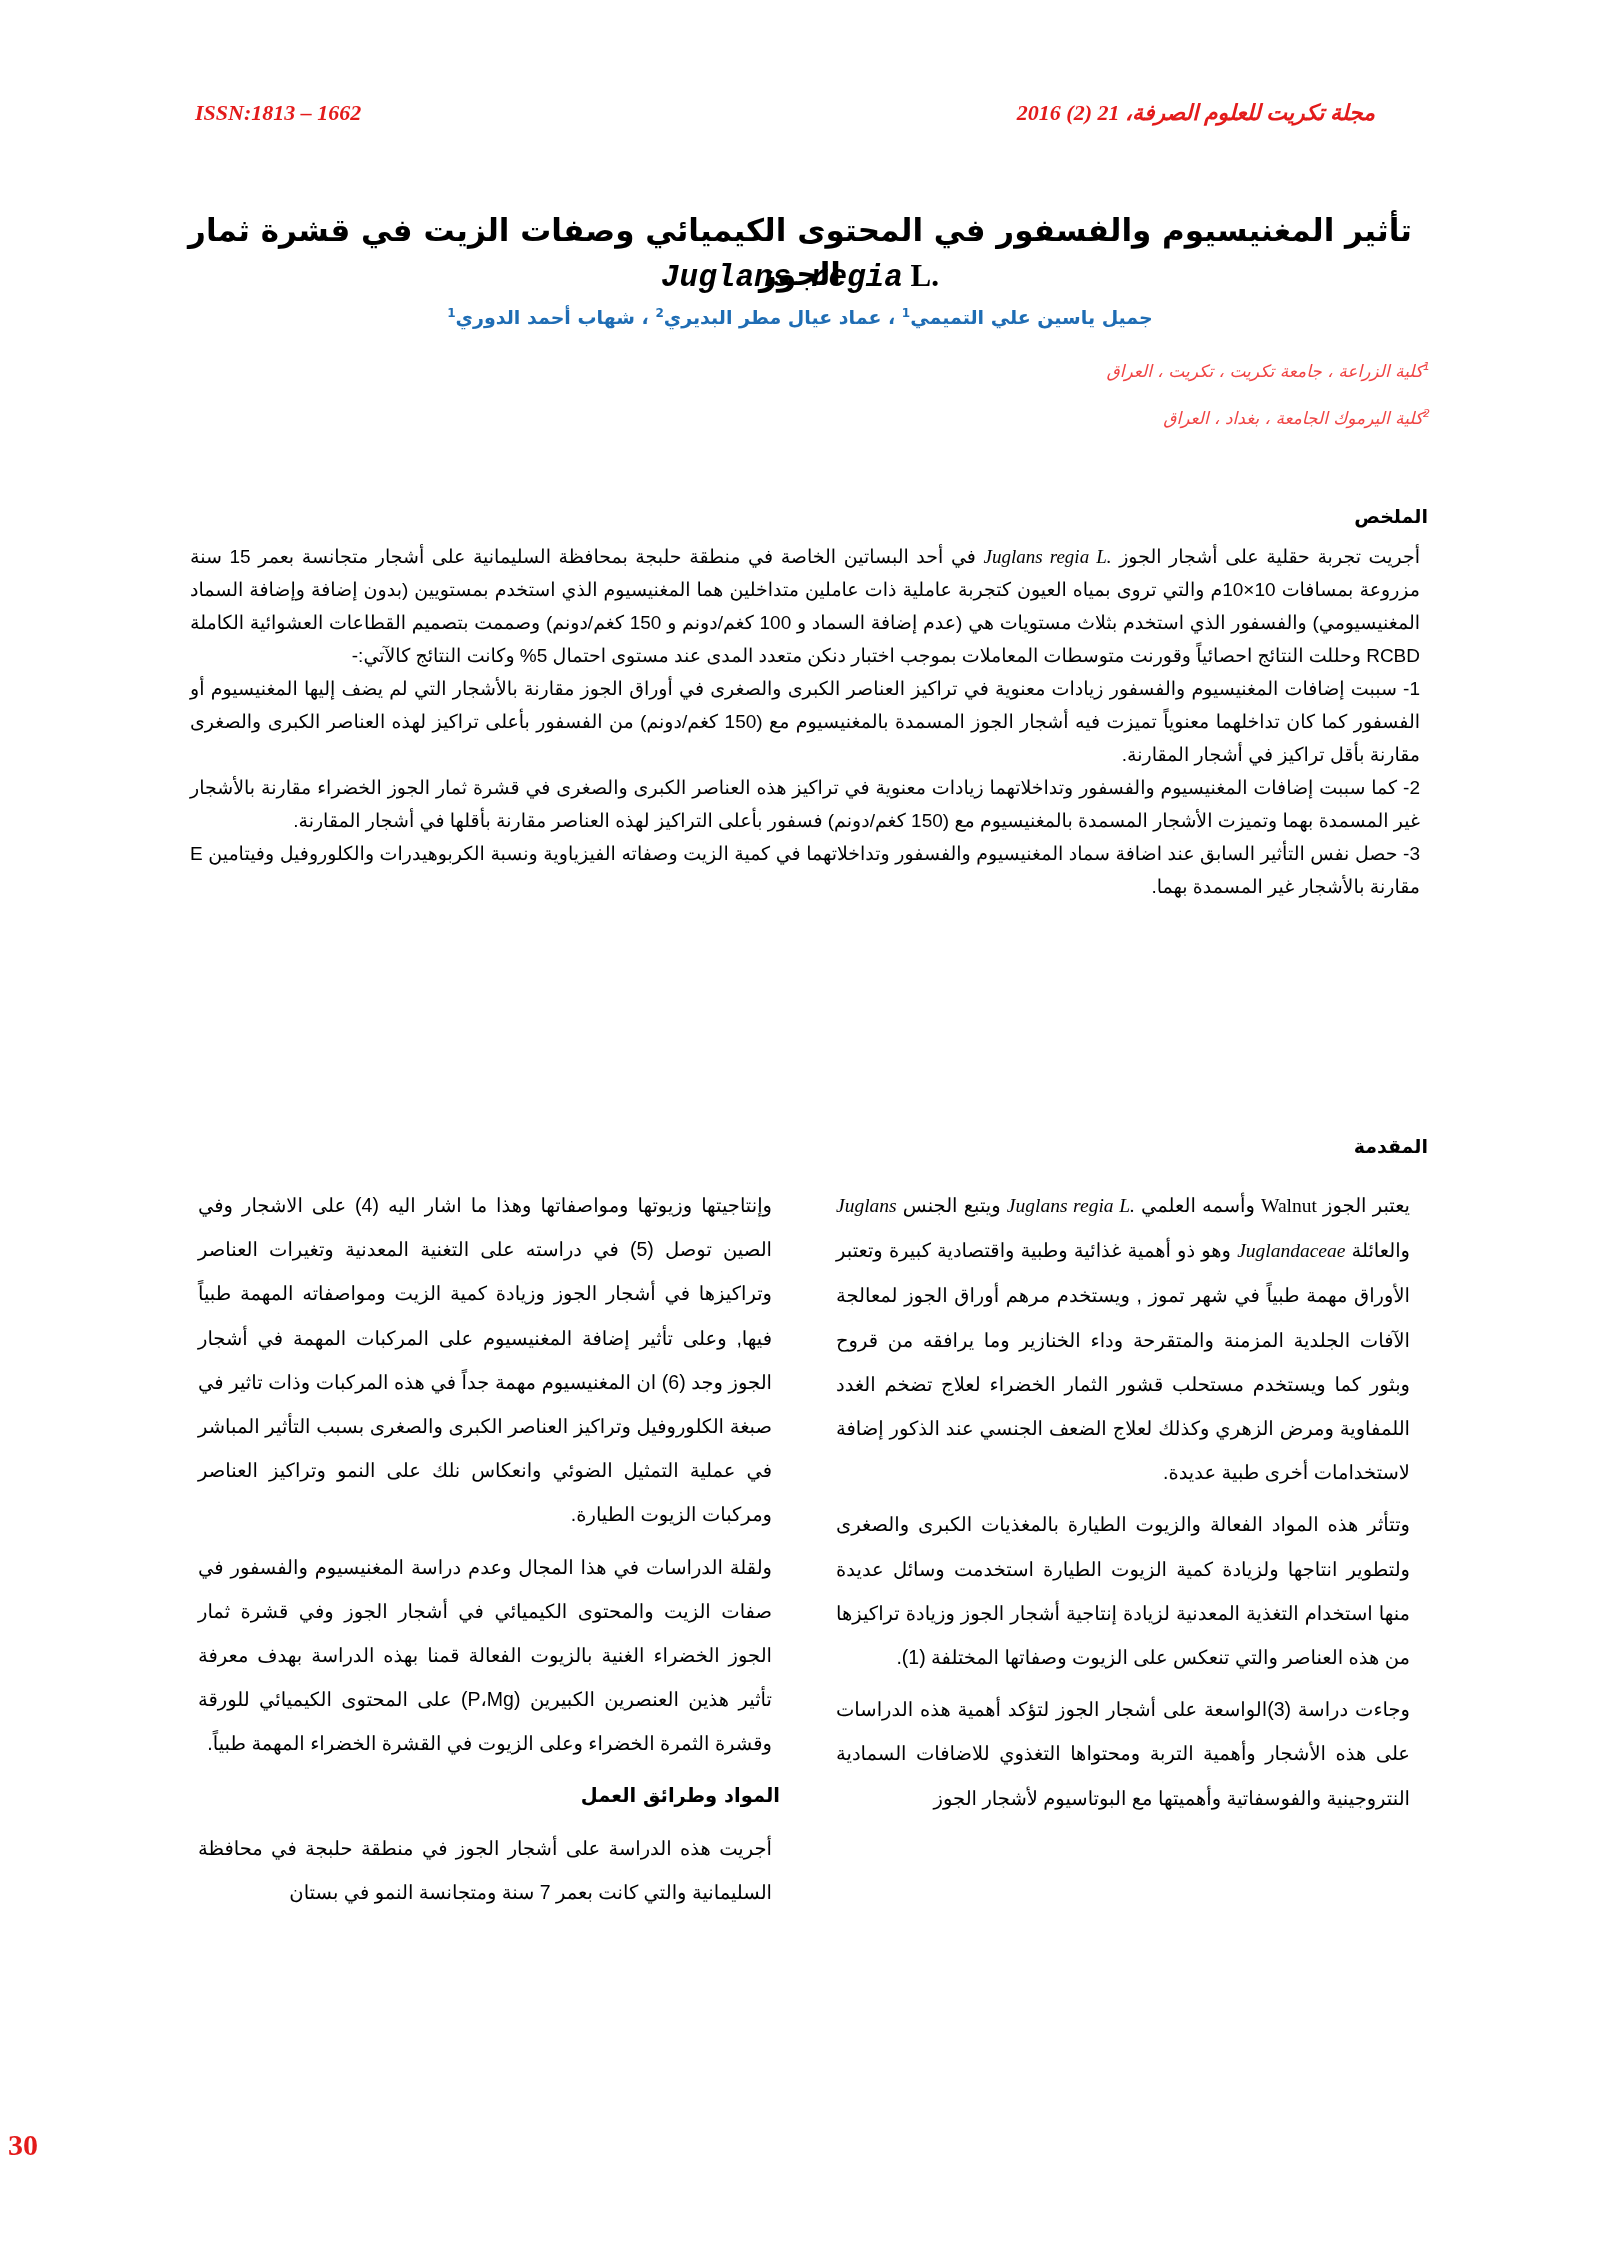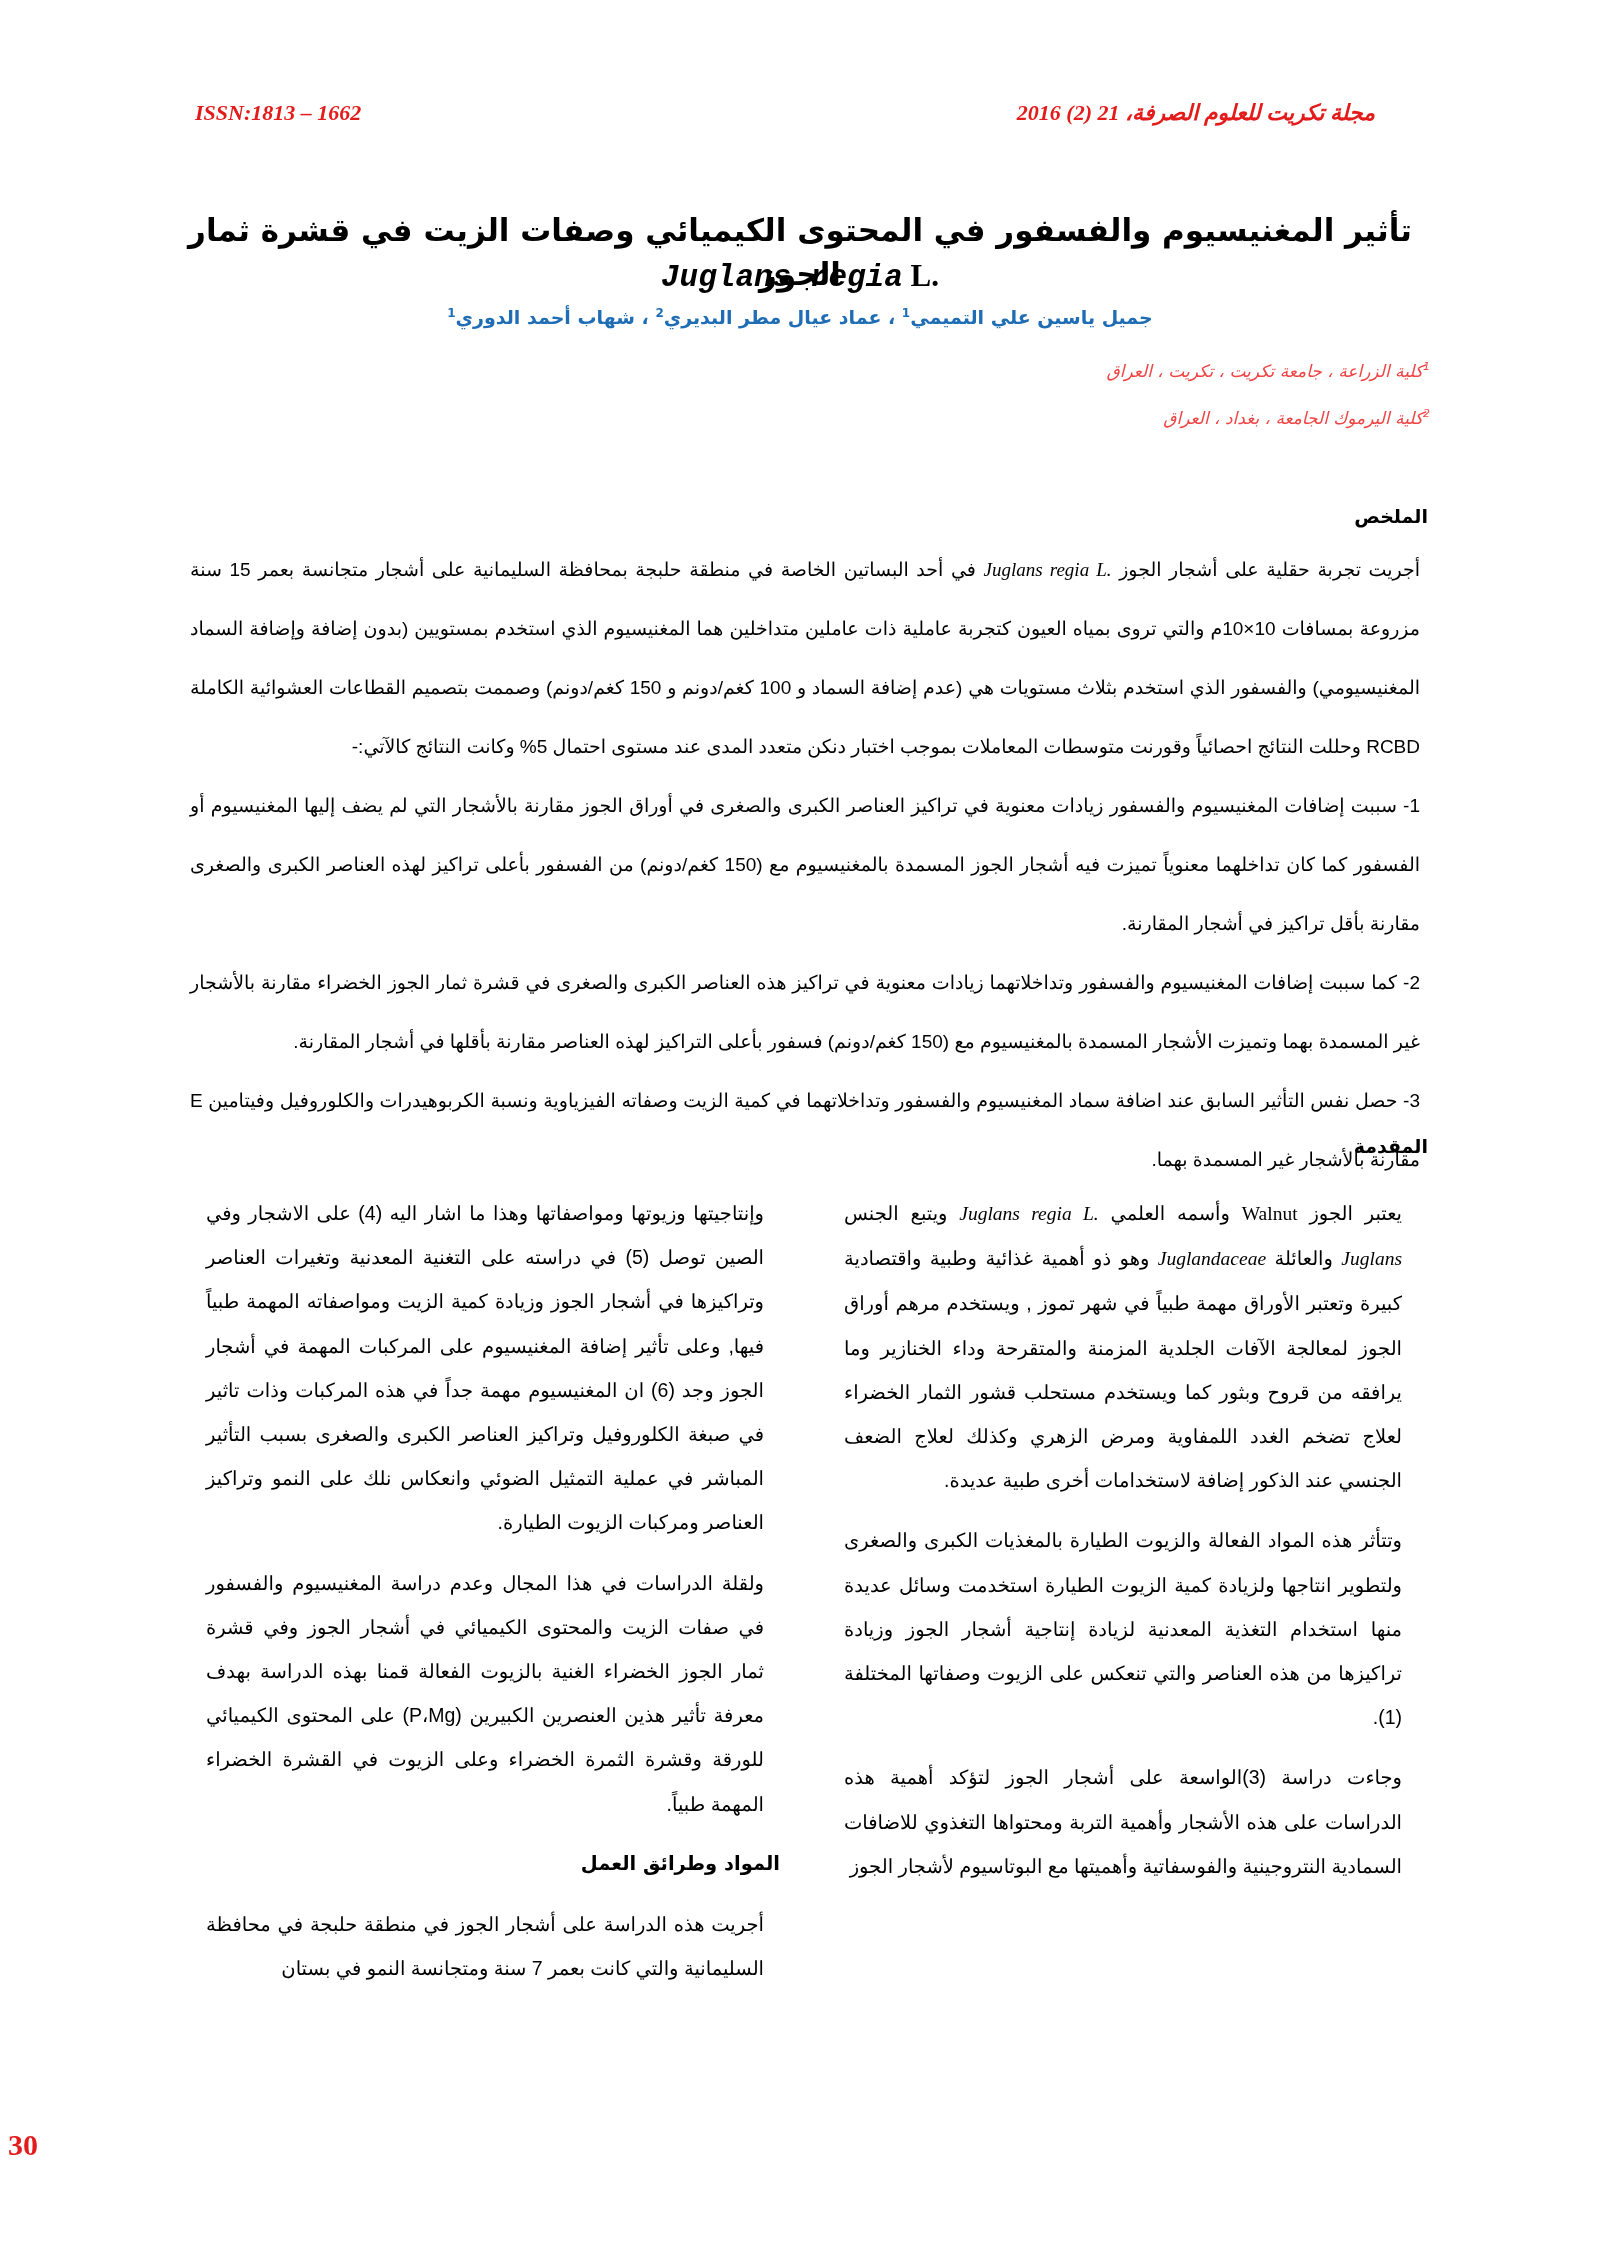--- a/index.html
+++ b/index.html
@@ -34,28 +34,28 @@
     }
     .aff sup { font-size: 11px; }
     .aff1 { top: 360px; }
     .aff2 { top: 407px; }
     .section-h {
       position: absolute; direction: rtl; font-weight: bold; font-size: 19px;
     }
     .abstract {
       position: absolute; left: 190px; width: 1230px; direction: rtl; text-align: justify;
       text-align-last: right; font-family: "Liberation Sans", sans-serif; font-size: 19px;
-      line-height: 59px;
+      line-height: 33px;
     }
     .abstract p { margin: 0; }
     .col {
       position: absolute; top: 1175px; width: 590px; direction: rtl; text-align: justify;
       font-family: "Liberation Sans", sans-serif; font-size: 19.5px; line-height: 44.2px;
     }
-    .col p { margin: 16px; }
+    .col p { margin: 8px; }
     .col-right { left: 828px; }
     .col-left { left: 190px; }
     .col h3 { margin: 6px 0 2px 0; font-size: 19.5px; font-weight: bold; font-family: "DejaVu Sans", sans-serif; }
     .lat { font-family: "Liberation Serif", serif; font-style: italic; }
     .rom { font-family: "Liberation Serif", serif; }
     .pagenum {
       position: absolute; top: 2128px; left: 8px; width: 1600px; text-align: left;
       font-family: "Liberation Serif", serif; font-weight: bold; color: #e31b1b; font-size: 30px;
     }
   </style>

